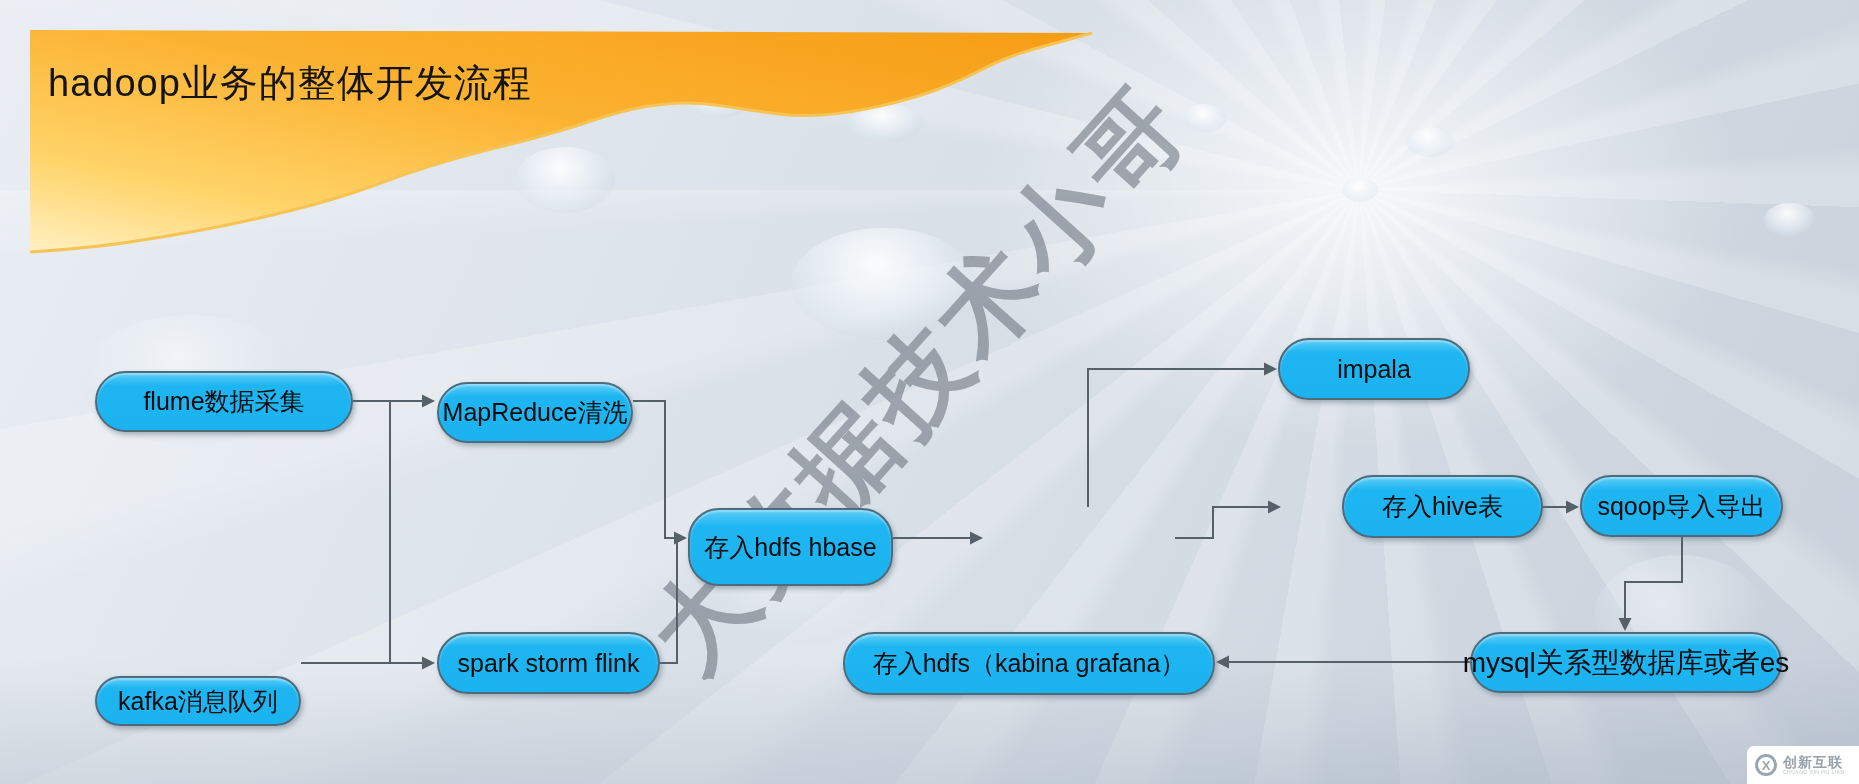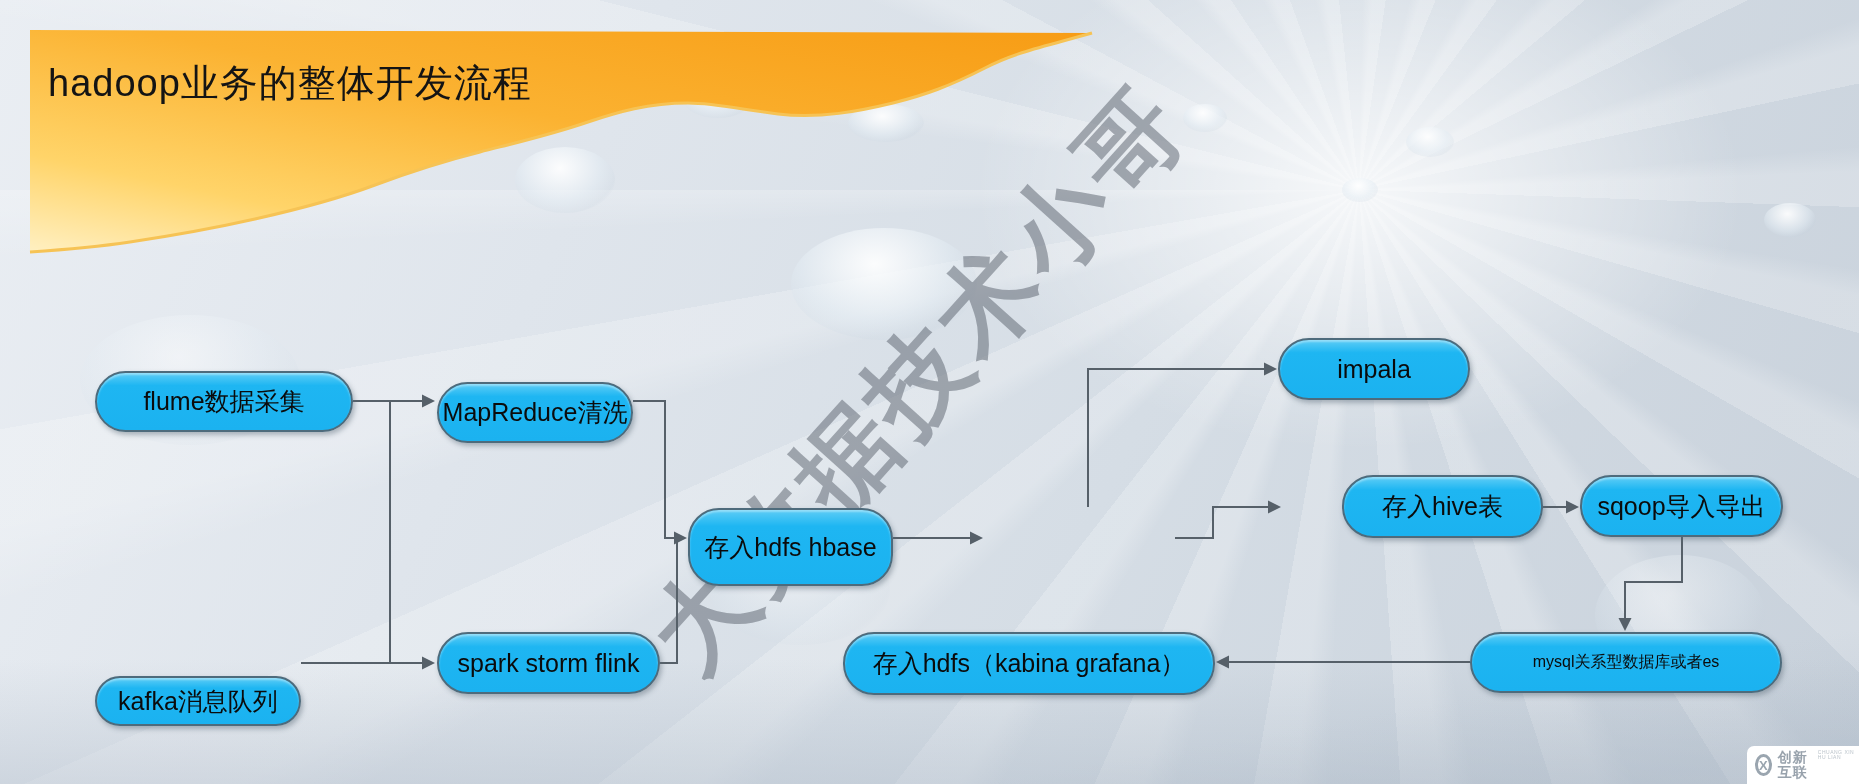--- a/index.html
+++ b/index.html
@@ -39,21 +39,21 @@
     border:2px solid #4e6b7c;border-radius:31px;box-sizing:border-box;
     box-shadow:2px 3px 5px rgba(92,106,120,.45), inset 0 2px 2px rgba(255,255,255,.35);
     font-size:25px;color:#0b0b0b;white-space:nowrap;}
   
   .logo-box{position:absolute;right:0;bottom:0;width:112px;height:38px;
     background:#ffffff;border-top-left-radius:7px;
     display:flex;align-items:center;gap:6px;padding-left:8px;box-sizing:border-box;}
   .logo-ring{width:22px;height:22px;border-radius:50%;border:3px solid #9aa5af;
     display:flex;align-items:center;justify-content:center;box-sizing:border-box;
     color:#9aa5af;font-weight:700;font-size:13px;line-height:1;}
-  .logo-texts{display:flex;flex-direction:row;line-height:1.1;}
+  .logo-texts{display:flex;flex-direction:column;line-height:1.1;}
   .logo-cn{font-size:14px;color:#98a2ac;letter-spacing:1px;font-weight:700;}
   .logo-en{font-size:5px;color:#bcc4cb;letter-spacing:.5px;}
 </style>
 </head>
 <body>
 
 <div class="stage">
 
   <div class="bg-rays"></div>
   <div class="bg-glow"></div>
@@ -151,21 +151,21 @@
     </div>
   <div class="node" style="left:1278px;top:338px;width:192px;height:62px;">
       <span>impala</span>
     </div>
   <div class="node" style="left:1342px;top:475px;width:201px;height:63px;">
       <span>存入hive表</span>
     </div>
   <div class="node" style="left:1580px;top:475px;width:203px;height:62px;">
       <span>sqoop导入导出</span>
     </div>
-  <div class="node" style="left:1470px;top:632px;width:312px;height:61px;font-size:16px;">
+  <div class="node" style="left:1470px;top:632px;width:312px;height:61px;font-size:28px;">
       <span>mysql关系型数据库或者es</span>
     </div>
   <div class="node" style="left:843px;top:632px;width:372px;height:63px;">
       <span>存入hdfs（kabina grafana）</span>
     </div>
 
   <div class="logo-box">
     <span class="logo-ring">
         <span>X</span>
       </span>

